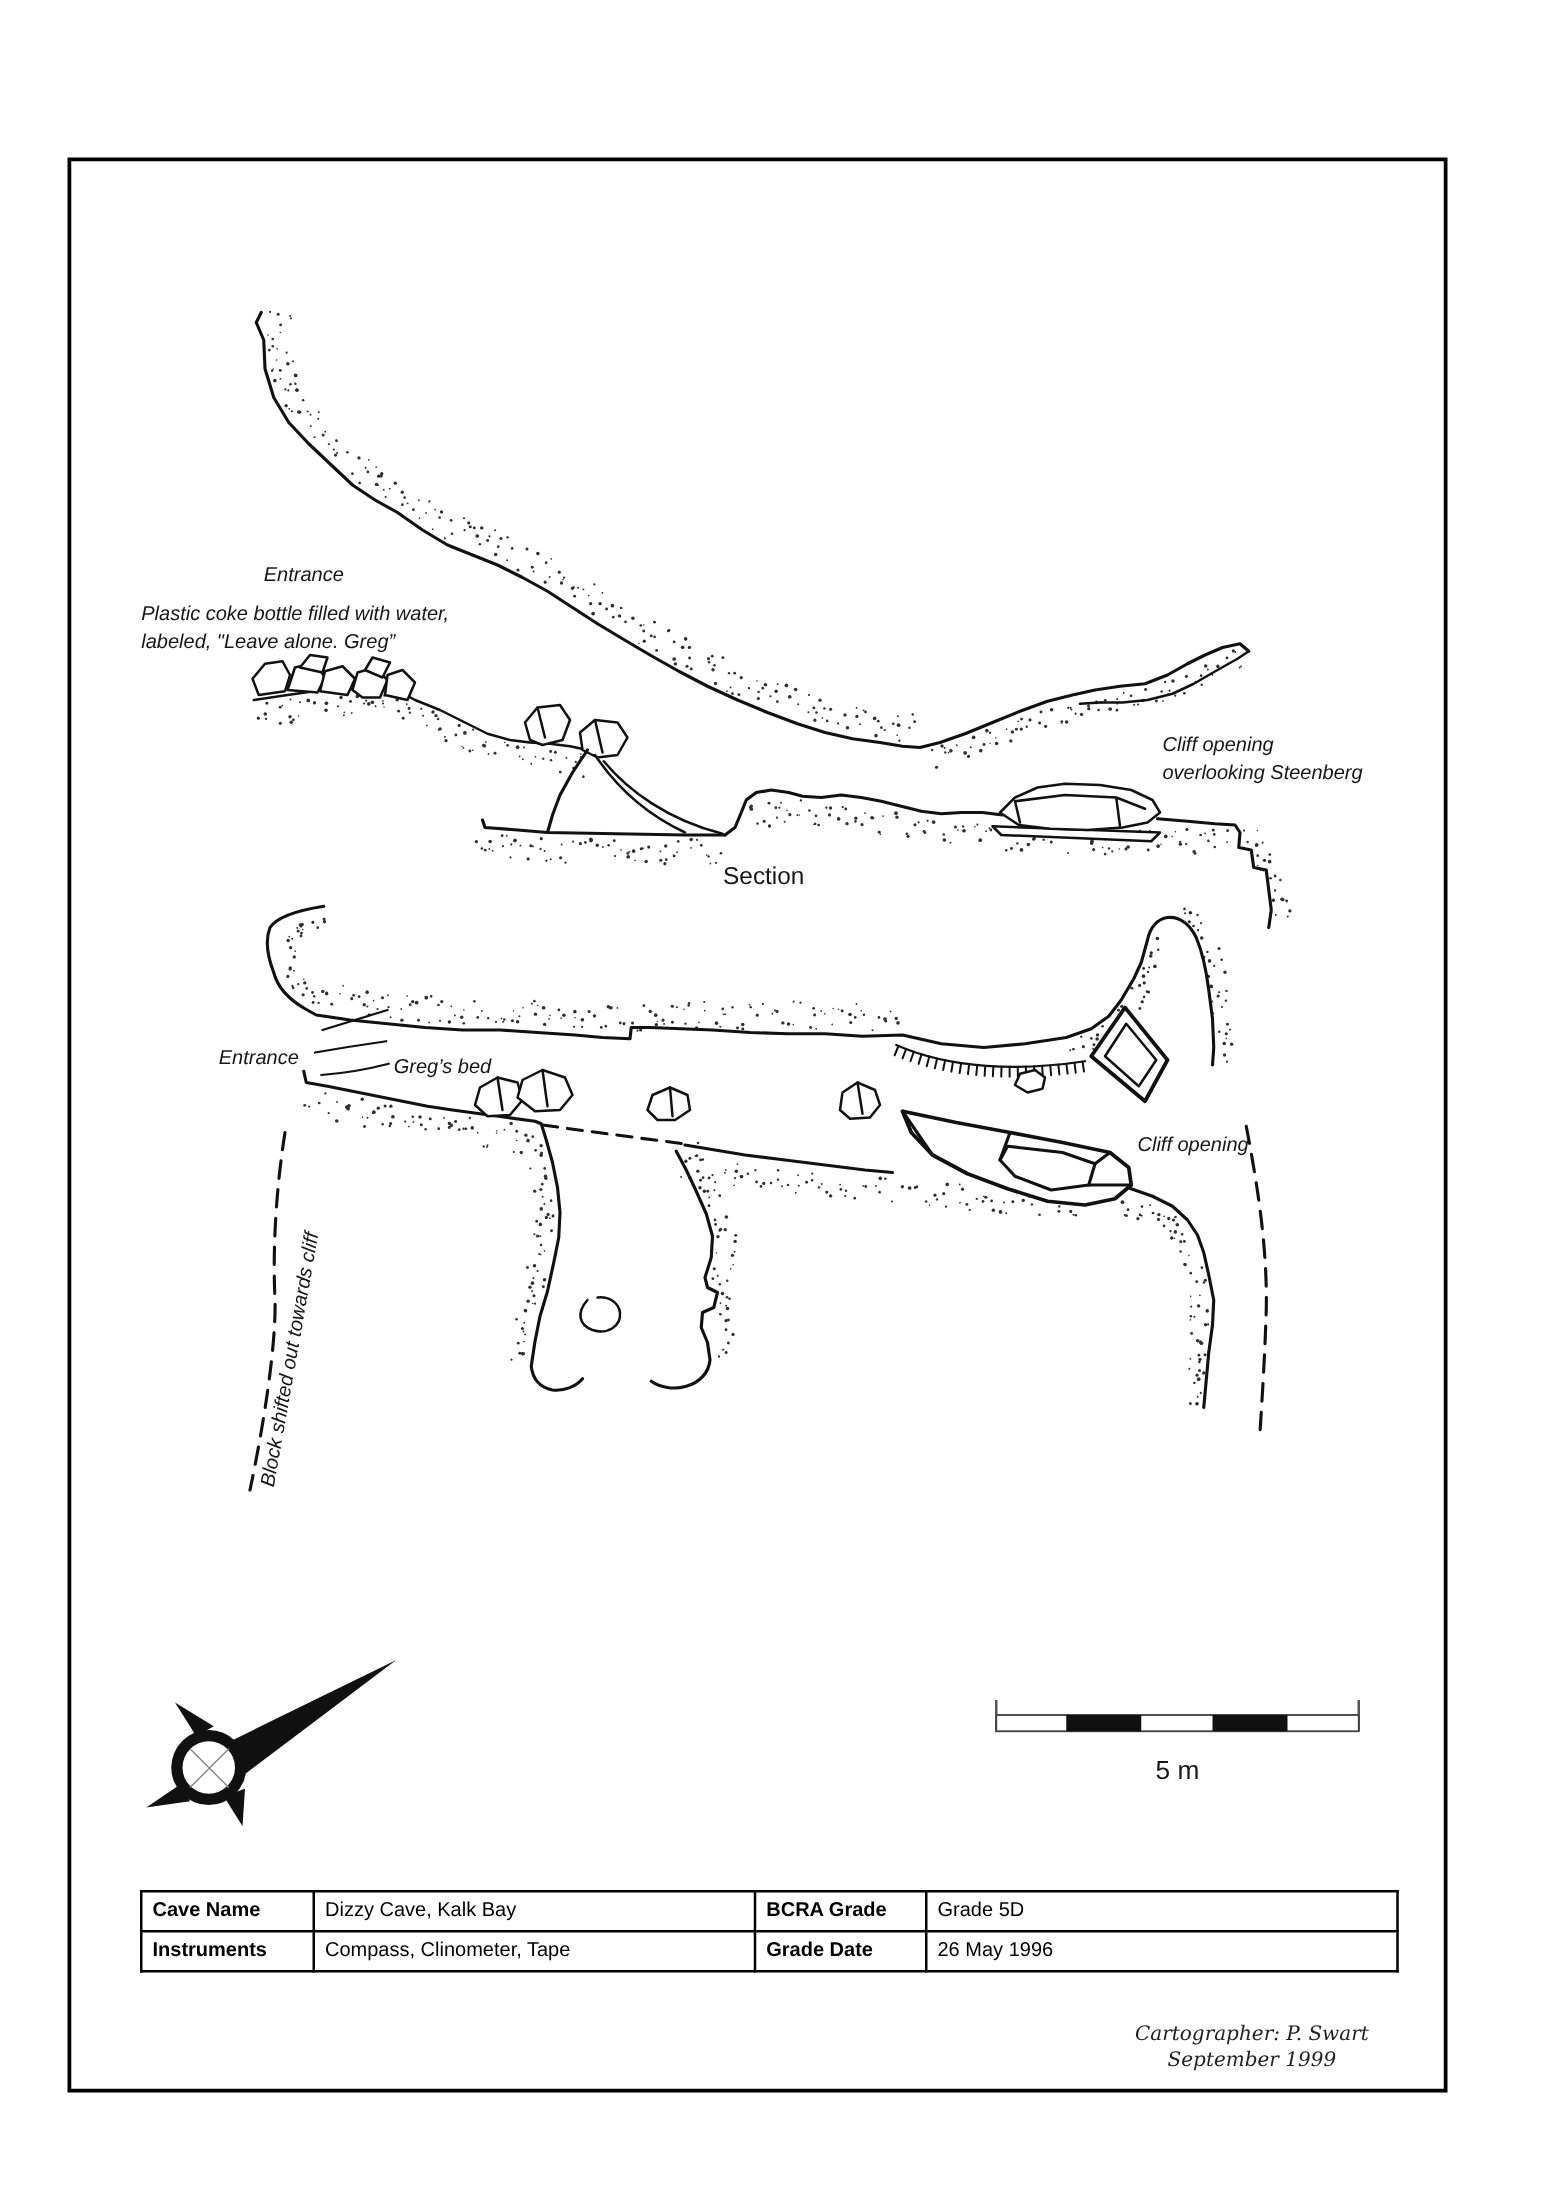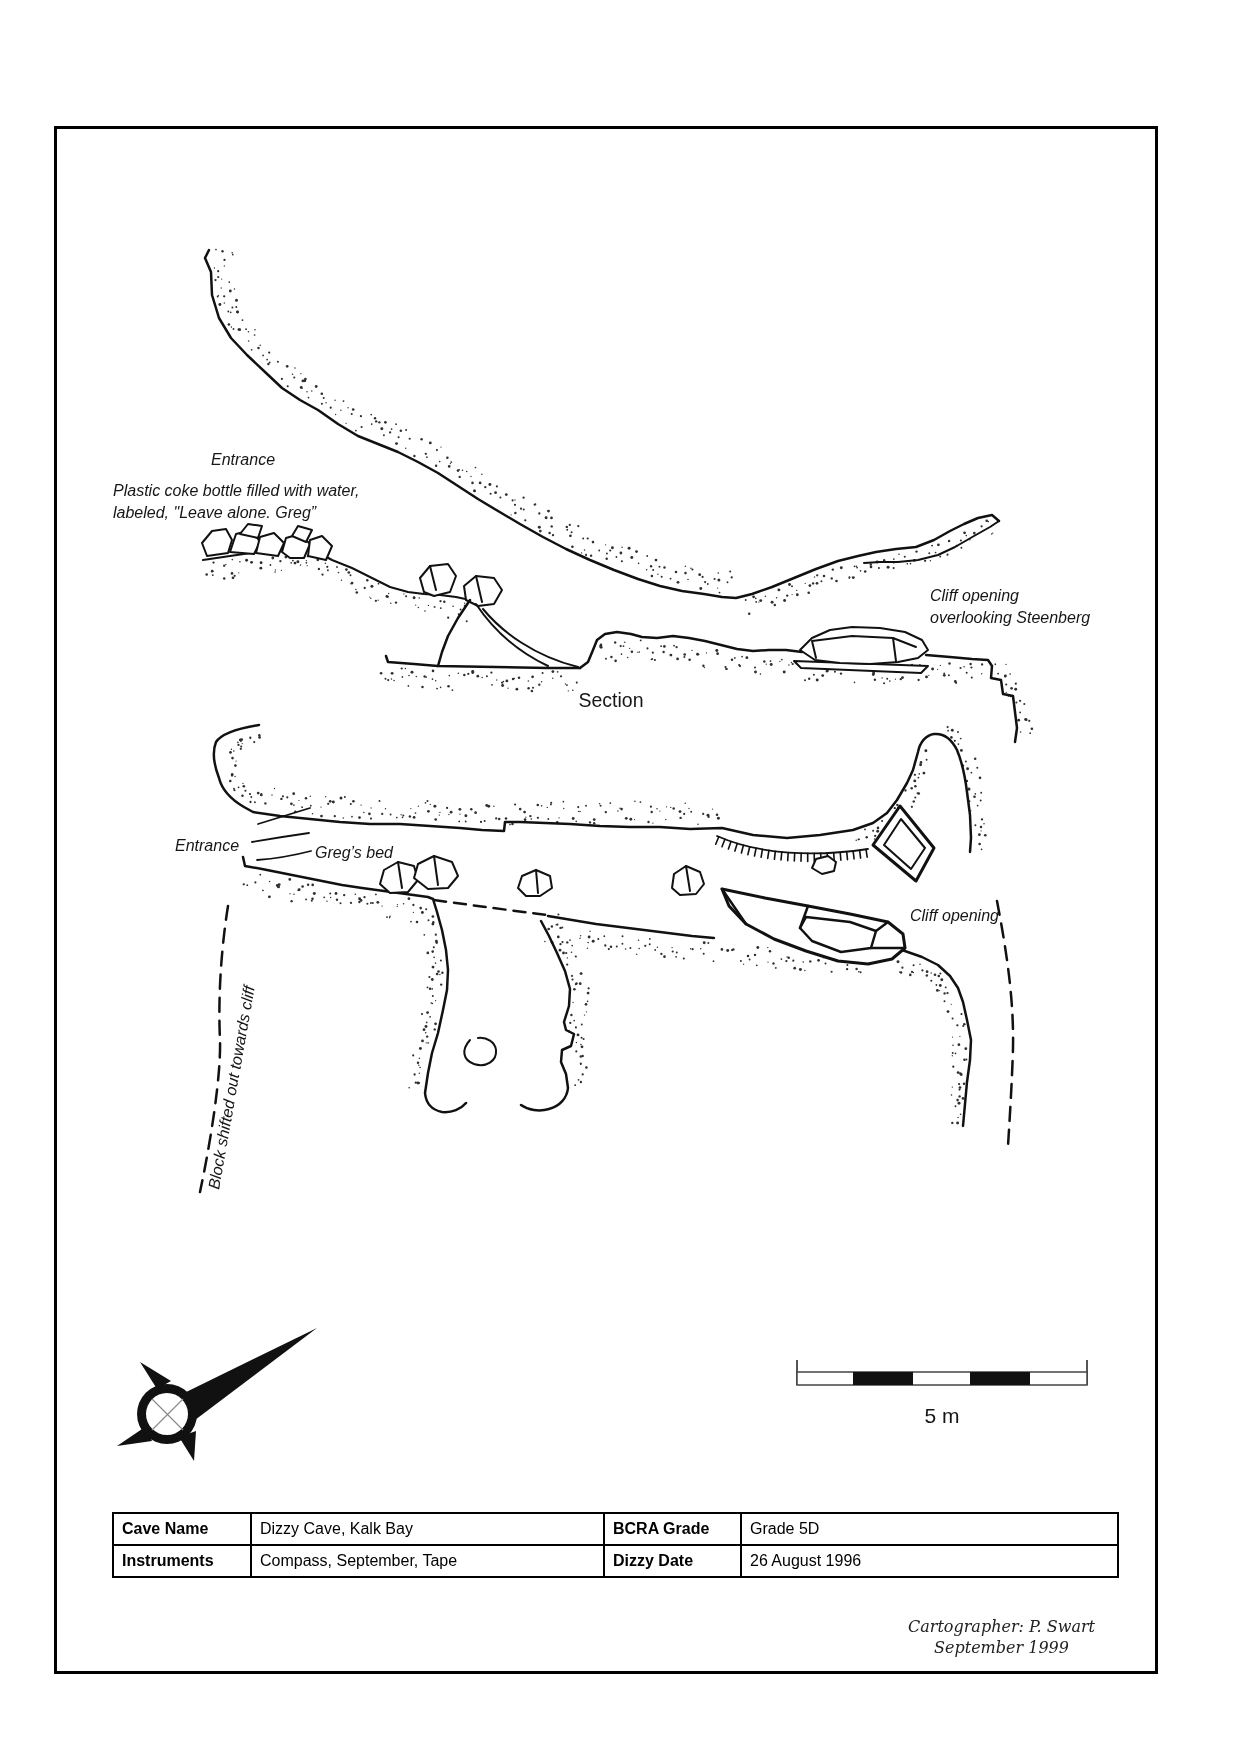--- a/index.html
+++ b/index.html
@@ -1342,23 +1342,23 @@
       </colgroup>
     <tbody>
         <tr>
       <td class="lab">Cave Name</td>
       <td>Dizzy Cave, Kalk Bay</td>
       <td class="lab">BCRA Grade</td>
       <td>Grade 5D</td>
     </tr>
     <tr>
       <td class="lab">Instruments</td>
-      <td>Compass, September, Tape</td>
-      <td class="lab">Dizzy Date</td>
-      <td>26 August 1996</td>
+      <td>Compass, Clinometer, Tape</td>
+      <td class="lab">Grade Date</td>
+      <td>26 May 1996</td>
     </tr>
   </tbody>
     </table>
 
   <div id="credit">
     <div>Cartographer: P. Swart</div>
     <div>September 1999</div>
   </div>
 </div>
 

